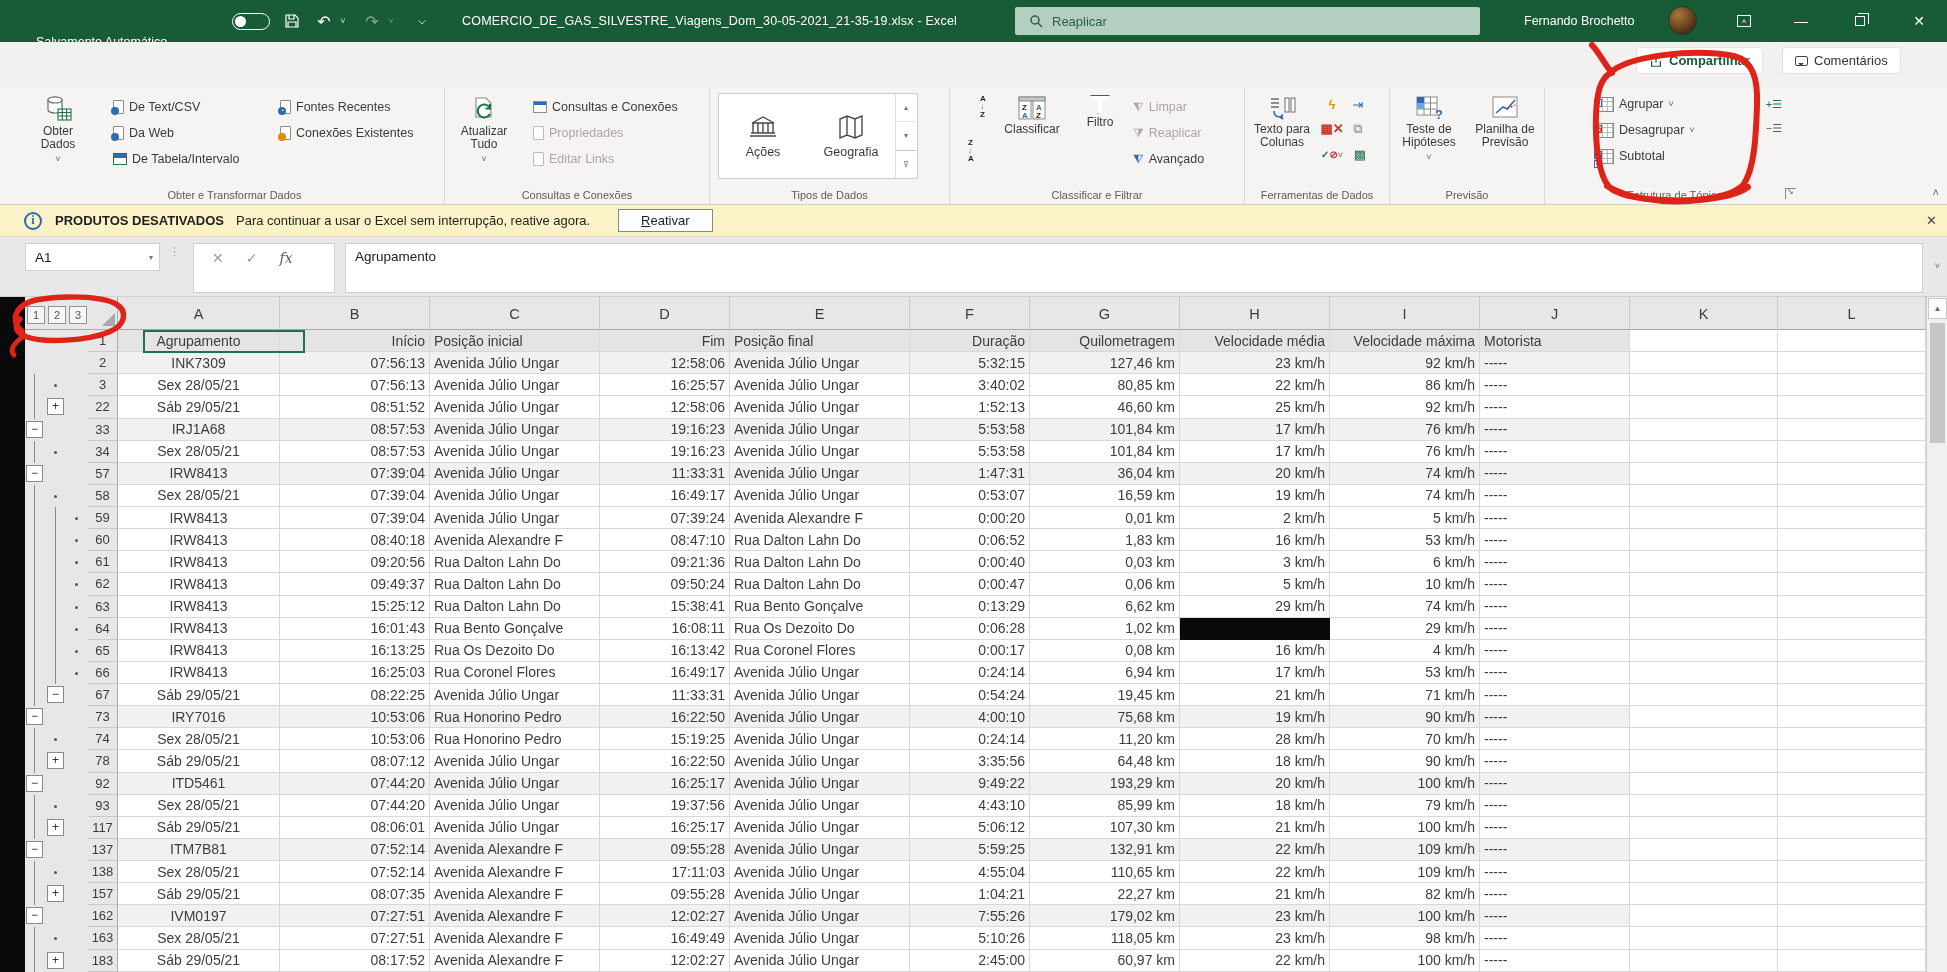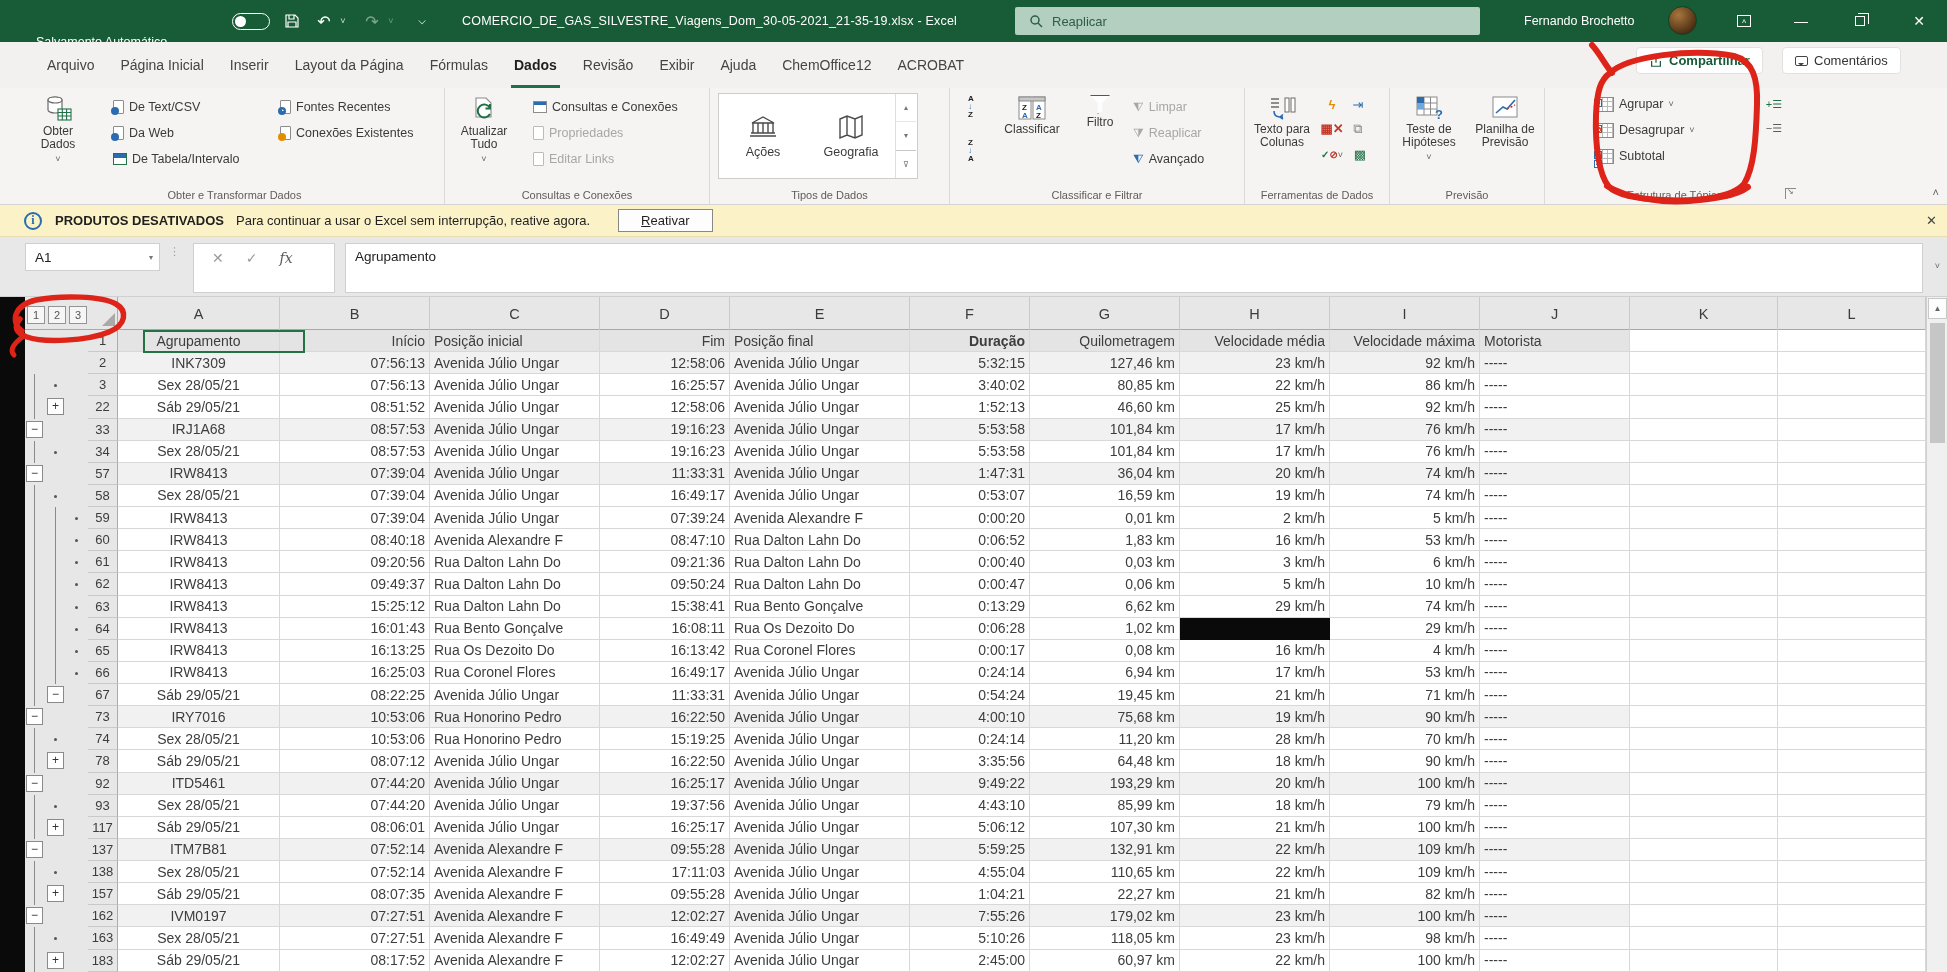--- a/index.html
+++ b/index.html
@@ -149,33 +149,20 @@
       <span class="ribopt-glyph">˄</span>
     </span>
   <span class="winbtn" style="left:1779px">—</span>
   <span class="winbtn" style="left:1838px">
       <span class="restore-glyph"></span>
     </span>
   <span class="winbtn" style="left:1897px">✕</span>
 </div>
 
 <div class="tabsrow">
-  <div class="tabs">
-    <span class="tab">Arquivo</span>
-    <span class="tab">Página Inicial</span>
-    <span class="tab">Inserir</span>
-    <span class="tab">Layout da Página</span>
-    <span class="tab">Fórmulas</span>
-    <span class="tab active">Dados</span>
-    <span class="tab">Revisão</span>
-    <span class="tab">Exibir</span>
-    <span class="tab">Ajuda</span>
-    <span class="tab">ChemOffice12</span>
-    <span class="tab">ACROBAT</span>
-  </div>
   <div class="pill pill-share">
     <svg width="14" height="14" viewBox="0 0 16 16">
         <path d="M8 10 V2 M5 5 l3 -3 3 3 M3 8 v6 h10 v-6" fill="none" stroke="#185c37" stroke-width="1.4"></path>
       </svg>
     <span>Compartilhar</span>
   </div>
   <div class="pill pill-comments">
     <span class="bubble"></span>
     <span>Comentários</span>
   </div>
@@ -269,21 +256,21 @@
       <div class="gal-scroll">
         <span>▴</span>
         <span>▾</span>
         <span style="border-top:1px solid #c9c7c5">⊽</span>
       </div>
     </div>
     <div class="glabel">Tipos de Dados</div>
   </div>
 
   <div class="rgroup" style="left:950px;width:295px">
-    <div class="microgrid" style="left:10px;top:8px">
+    <div class="microgrid" style="left:22px;top:8px">
       <span class="sorticon">A<i>↓</i>Z</span>
     </div>
     <div class="microgrid" style="left:10px;top:52px">
       <span class="sorticon">Z<i>↓</i>A</span>
     </div>
     <div class="rbig" style="left:44px;width:76px">
       <svg width="30" height="26" viewBox="0 0 30 26">
         <rect x="2" y="2" width="12" height="22" fill="#fff" stroke="#8a8a8a"></rect>
           <rect x="16" y="2" width="12" height="22" fill="#fff" stroke="#8a8a8a"></rect>
         <rect x="2" y="2" width="26" height="4" fill="#c8c8c8" stroke="#8a8a8a"></rect>
@@ -440,21 +427,21 @@
       <div class="srow">
         <div class="gut"></div>
         <div class="gut"></div>
         <div class="gut"></div>
         <div class="rn">1</div>
         <div class="cell a-center hdrc" style="width: 162px;">Agrupamento</div>
         <div class="cell a-right hdrc" style="width: 150px;">Início</div>
         <div class="cell a-left hdrc" style="width: 170px;">Posição inicial</div>
         <div class="cell a-right hdrc" style="width: 130px;">Fim</div>
         <div class="cell a-left hdrc" style="width: 180px;">Posição final</div>
-        <div class="cell a-right hdrc" style="width: 120px; font-weight: bold;">Duração</div>
+        <div class="cell a-right hdrc" style="width: 120px;">Duração</div>
         <div class="cell a-right hdrc" style="width: 150px;">Quilometragem</div>
         <div class="cell a-right hdrc" style="width: 150px;">Velocidade média</div>
         <div class="cell a-right hdrc" style="width: 150px;">Velocidade máxima</div>
         <div class="cell a-left hdrc" style="width: 150px;">Motorista</div>
         <div class="cell a-left" style="width: 148px;"></div>
         <div class="cell a-left" style="width: 148px;"></div>
       </div>
       <div class="srow">
         <div class="gut"></div>
         <div class="gut"></div>

